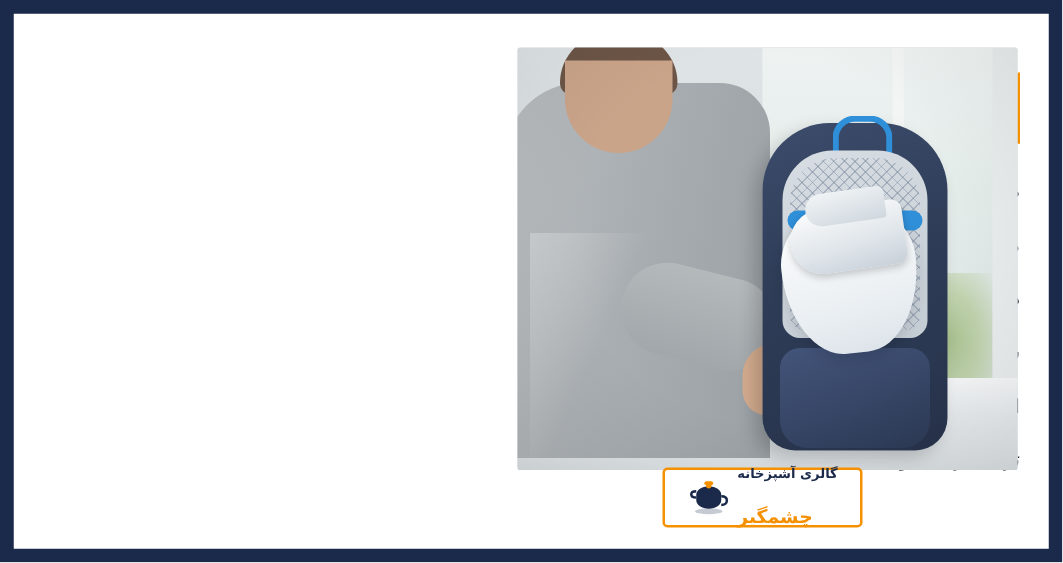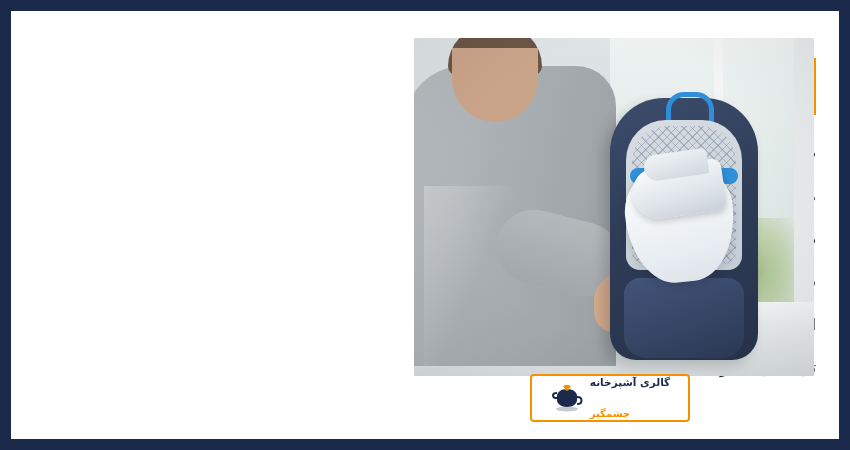--- a/index.html
+++ b/index.html
@@ -224,21 +224,21 @@
     flex-direction: column;
     align-items: flex-end;
     line-height: 1.15;
   }
   .logo-line1 {
     font-size: 10.5px;
     color: #1b2a4a;
     font-weight: bold;
   }
   .logo-line2 {
-    font-size: 10px;
+    font-size: 15px;
     color: #f59100;
     font-weight: bold;
     margin-top: 20px;
   }
   .logo-mark {
     width: 34px; height: 34px;
     flex: 0 0 34px;
   }
 </style>
 </head>

